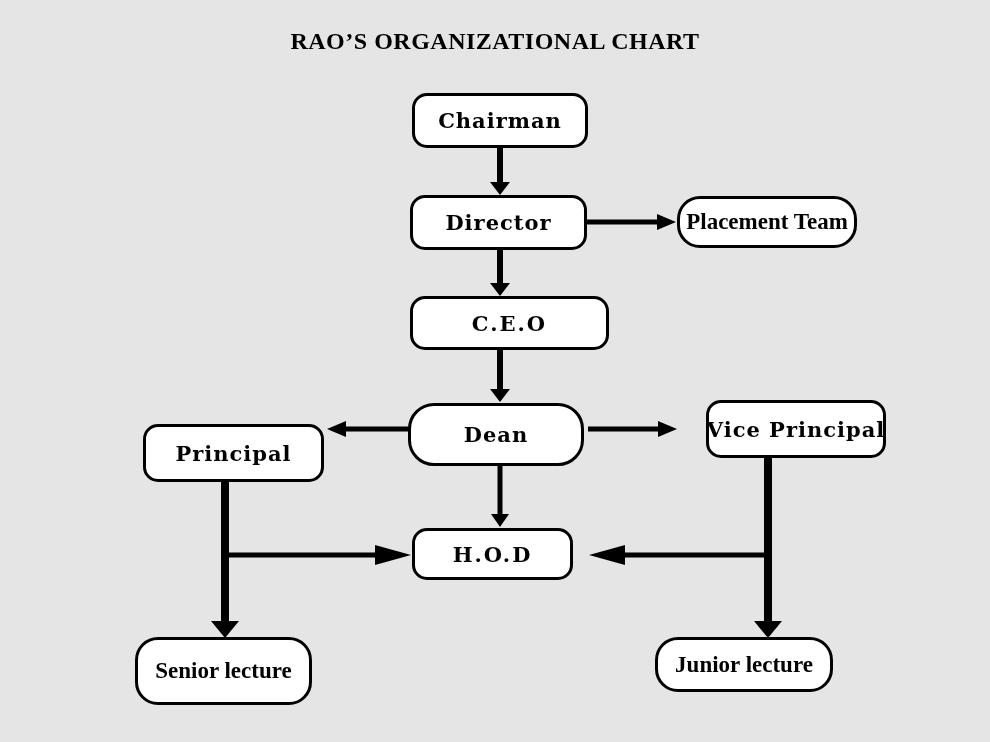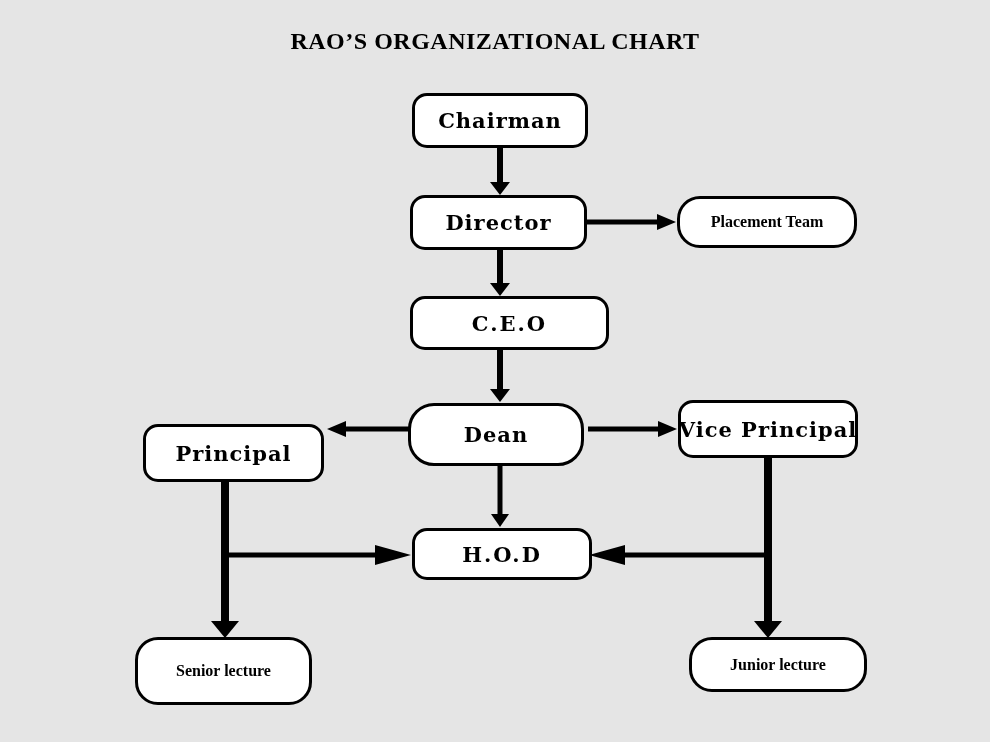--- a/index.html
+++ b/index.html
@@ -41,33 +41,33 @@
     white-space: nowrap;
     z-index: 2;
   }
   .font-wide {
     font-family: "DejaVu Serif", serif;
     font-size: 21px;
     letter-spacing: 1px;
   }
   .font-times {
     font-family: "Liberation Serif", serif;
-    font-size: 16px;
+    font-size: 23px;
     border-radius: 23px;
   }
   #node-chairman       { left: 412px; top:  93px; width: 176px; height: 55px; }
   #node-director       { left: 410px; top: 195px; width: 177px; height: 55px; }
   #node-placement-team { left: 677px; top: 196px; width: 180px; height: 52px; }
   #node-ceo            { left: 410px; top: 296px; width: 199px; height: 54px; letter-spacing: 2px; }
   #node-dean           { left: 408px; top: 403px; width: 176px; height: 63px; border-radius: 26px; }
   #node-principal      { left: 143px; top: 424px; width: 181px; height: 58px; }
-  #node-vice-principal { left: 678px; top: 400px; width: 180px; height: 58px; }
-  #node-hod            { left: 412px; top: 528px; width: 180px; height: 52px; letter-spacing: 2px; }
+  #node-vice-principal { left: 706px; top: 400px; width: 180px; height: 58px; }
+  #node-hod            { left: 412px; top: 528px; width: 161px; height: 52px; letter-spacing: 2px; }
   #node-senior-lecture { left: 135px; top: 637px; width: 177px; height: 68px; }
-  #node-junior-lecture { left: 689px; top: 637px; width: 178px; height: 55px; }
+  #node-junior-lecture { left: 655px; top: 637px; width: 178px; height: 55px; }
   #edges-svg {
     position: absolute;
     left: 0;
     top: 0;
     width: 990px;
     height: 742px;
     z-index: 1;
   }
   #edges-svg line { stroke: #000000; }
   #edges-svg polygon { fill: #000000; }

